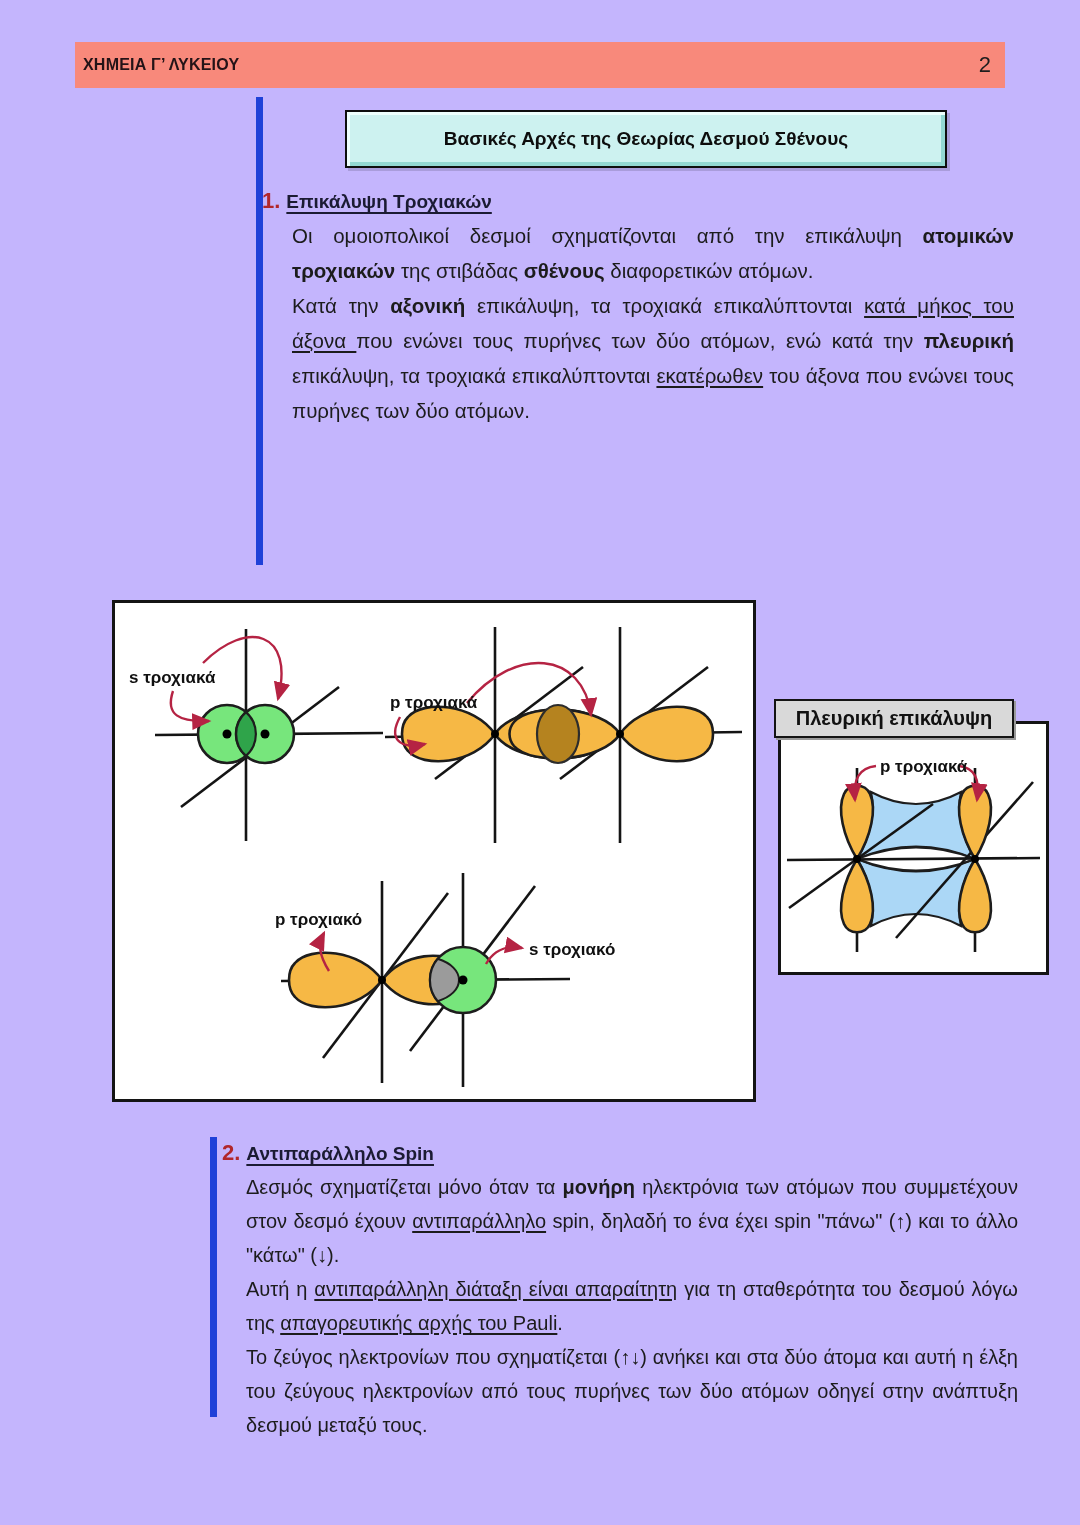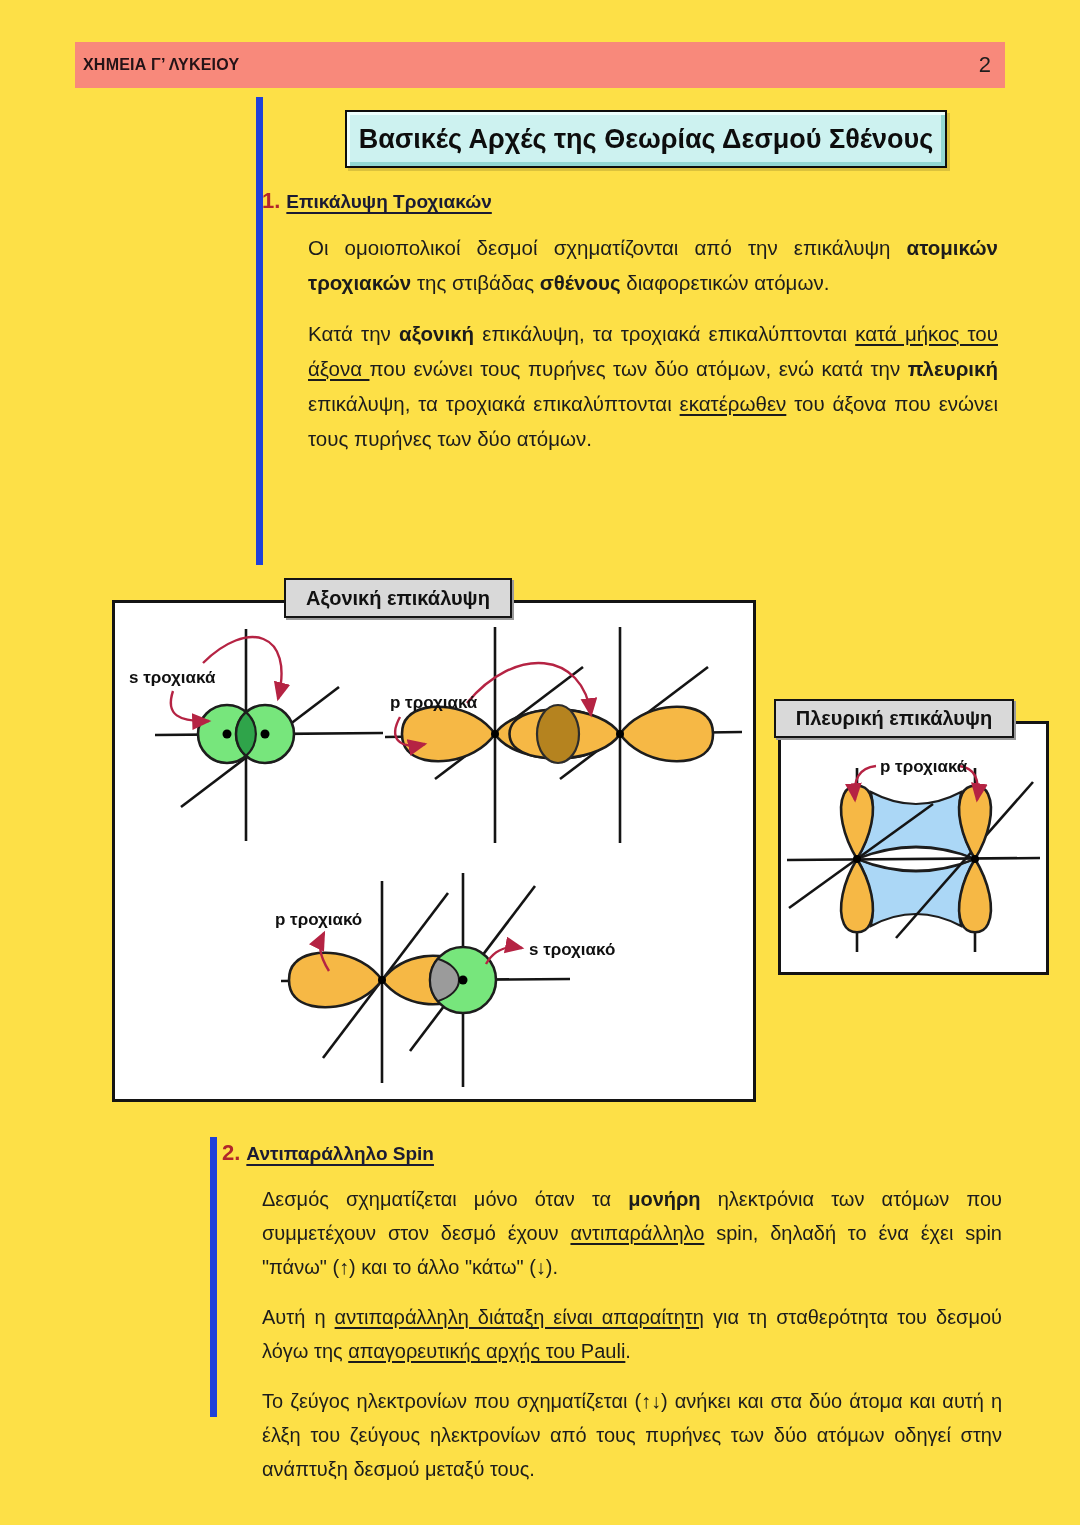--- a/index.html
+++ b/index.html
@@ -1,54 +1,54 @@
 <!DOCTYPE html>
 <html lang="el" style="--header-bg: #f8897b; --title-box-bg: #cdf2f0; --accent-blue-bar: #1f41d8; --section-number-red: #b1272b; --label-box-gray: #d9d9d9; --s-orbital-green: #77e67c; --overlap-green: #2fa44a; --p-orbital-orange: #f6b845; --overlap-brown: #b5831f; --overlap-gray: #9b9b9b; --lateral-overlap-blue: #abd7f6; --arrow-red: #b52343;"><head>
 <meta charset="utf-8">
 <style>
   html,body{margin:0;padding:0;background:#ffffff;}
   .page{
-    position:relative;width:1080px;height:1525px;background:#fde047;overflow:hidden;
+    position:relative;width:1080px;height:1525px;background:#c4b5fd;overflow:hidden;
     font-family:"Liberation Sans","DejaVu Sans",sans-serif;color:#1b1b1b;
   }
   
   .topbar{
     position:absolute;left:75px;top:42px;width:930px;height:46px;
     background:var(--header-bg,#f8897b);
     display:flex;align-items:center;justify-content:space-between;
     padding:0 14px 0 8px;box-sizing:border-box;
   }
   .topbar-title{font-size:16px;font-weight:700;letter-spacing:.2px;color:#241317;}
   .topbar-page{font-size:22px;color:#1d1d1d;}
   
   .title-box{
     position:absolute;left:345px;top:110px;width:602px;height:58px;
     background:var(--title-box-bg,#cdf2f0);
     border:2px solid #0e0e0e;box-sizing:border-box;
     box-shadow:inset 3px 3px 0 #eefffd, inset -4px -4px 0 #93d8d2, 3px 3px 0 #00000022;
     display:flex;align-items:center;justify-content:center;
   }
-  .title-box span{font-size:27px;font-weight:700;color:#0d0d0d;}
+  .title-box span{font-size:19px;font-weight:700;color:#0d0d0d;}
   
   .vbar{position:absolute;width:7px;background:var(--accent-blue-bar,#1f41d8);}
   .vbar1{left:256px;top:97px;height:468px;}
   .vbar2{left:210px;top:1137px;height:280px;}
   
   .sec{position:absolute;}
   .sec1{left:262px;top:188px;width:752px;}
   .sec2{left:222px;top:1140px;width:796px;}
   .sec-head{display:flex;align-items:baseline;gap:6px;margin-bottom:4px;}
   .sec-num{font-weight:800;font-size:22px;color:var(--section-number-red,#b1272b);}
   .sec-title{
     font-weight:800;font-size:19px;color:#1b1b33;
     text-decoration:underline;text-underline-offset:4px;text-decoration-thickness:2px;
   }
   .sec-body{margin-left:30px;}
   .sec2 .sec-body{margin-left:24px;}
-  .sec-body p{margin:16px;font-size:20.5px;line-height:35px;text-align:justify;color:#1c1c1c;}
+  .sec-body p{margin:0;font-size:20.5px;line-height:35px;text-align:justify;color:#1c1c1c;}
   .sec2 .sec-body p{line-height:34px;font-size:20px;}
   .sec-body .b{font-weight:800;}
   .sec-body .u{text-decoration:underline;text-underline-offset:3px;}
   
   .figbox{position:absolute;background:#fff;border:3px solid #141414;box-sizing:border-box;margin-left:32px;}
   .figbox-axial{left:80px;top:600px;width:644px;height:502px;}
   .figbox-lateral{left:746px;top:721px;width:271px;height:254px;}
   .fig-label{
     position:absolute;background:var(--label-box-gray,#d9d9d9);
     border:2px solid #141414;box-sizing:border-box;
@@ -92,23 +92,20 @@
     <div class="sec-head">
       <span class="sec-num">1.</span>
       <span class="sec-title">Επικάλυψη Τροχιακών</span>
     </div>
     <div class="sec-body">
         <p><span>Οι ομοιοπολικοί δεσμοί σχηματίζονται από την επικάλυψη </span><span class="b">ατομικών τροχιακών</span><span> της στιβάδας </span><span class="b">σθένους</span><span> διαφορετικών ατόμων.</span></p>
         <p><span>Κατά την </span><span class="b">αξονική</span><span> επικάλυψη, τα τροχιακά επικαλύπτονται </span><span class="u">κατά μήκος του άξονα </span><span>που ενώνει τους πυρήνες των δύο ατόμων, ενώ κατά την </span><span class="b">πλευρική</span><span> επικάλυψη, τα τροχιακά επικαλύπτονται </span><span class="u">εκατέρωθεν</span><span> του άξονα που ενώνει τους πυρήνες των δύο ατόμων.</span></p>
       </div>
   </section>
 
-  <div class="fig-label axial-label">
-    <span>Αξονική επικάλυψη</span>
-  </div>
 
   <div class="figbox figbox-axial">
     <svg width="638" height="496" viewBox="0 0 638 496">
       <defs>
         <marker id="mA" markerWidth="9" markerHeight="8" refX="7" refY="3.5" orient="auto">
           <path d="M0,0 L8,3.5 L0,7 Z" fill="#b52343"></path>
         </marker>
       </defs>
 
       <g>

